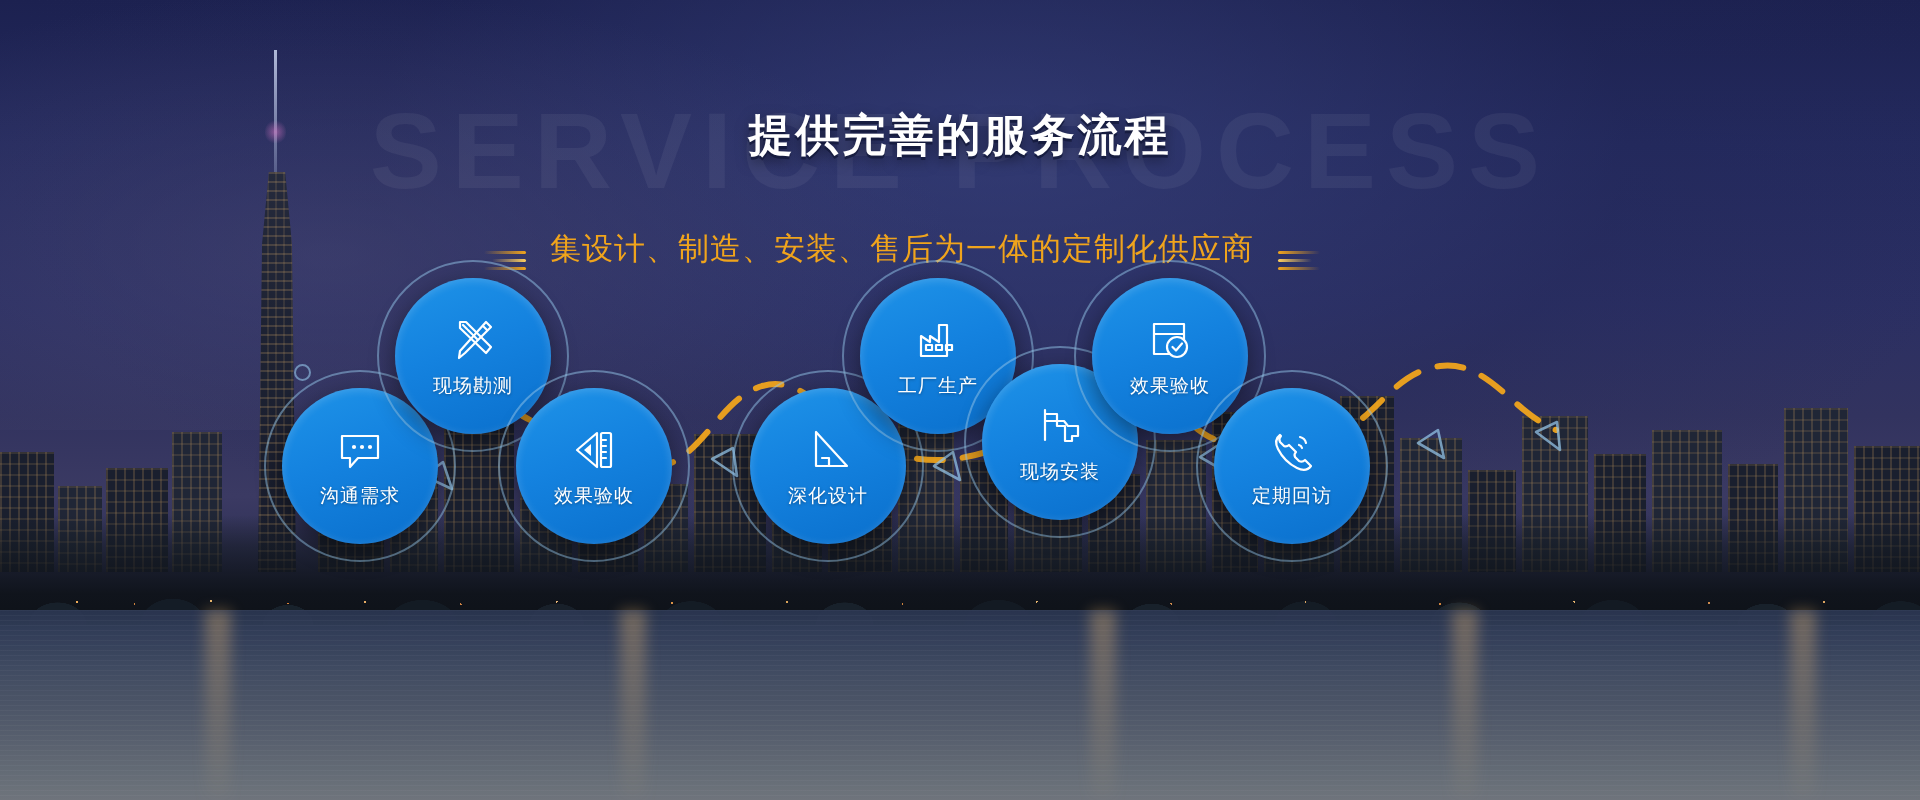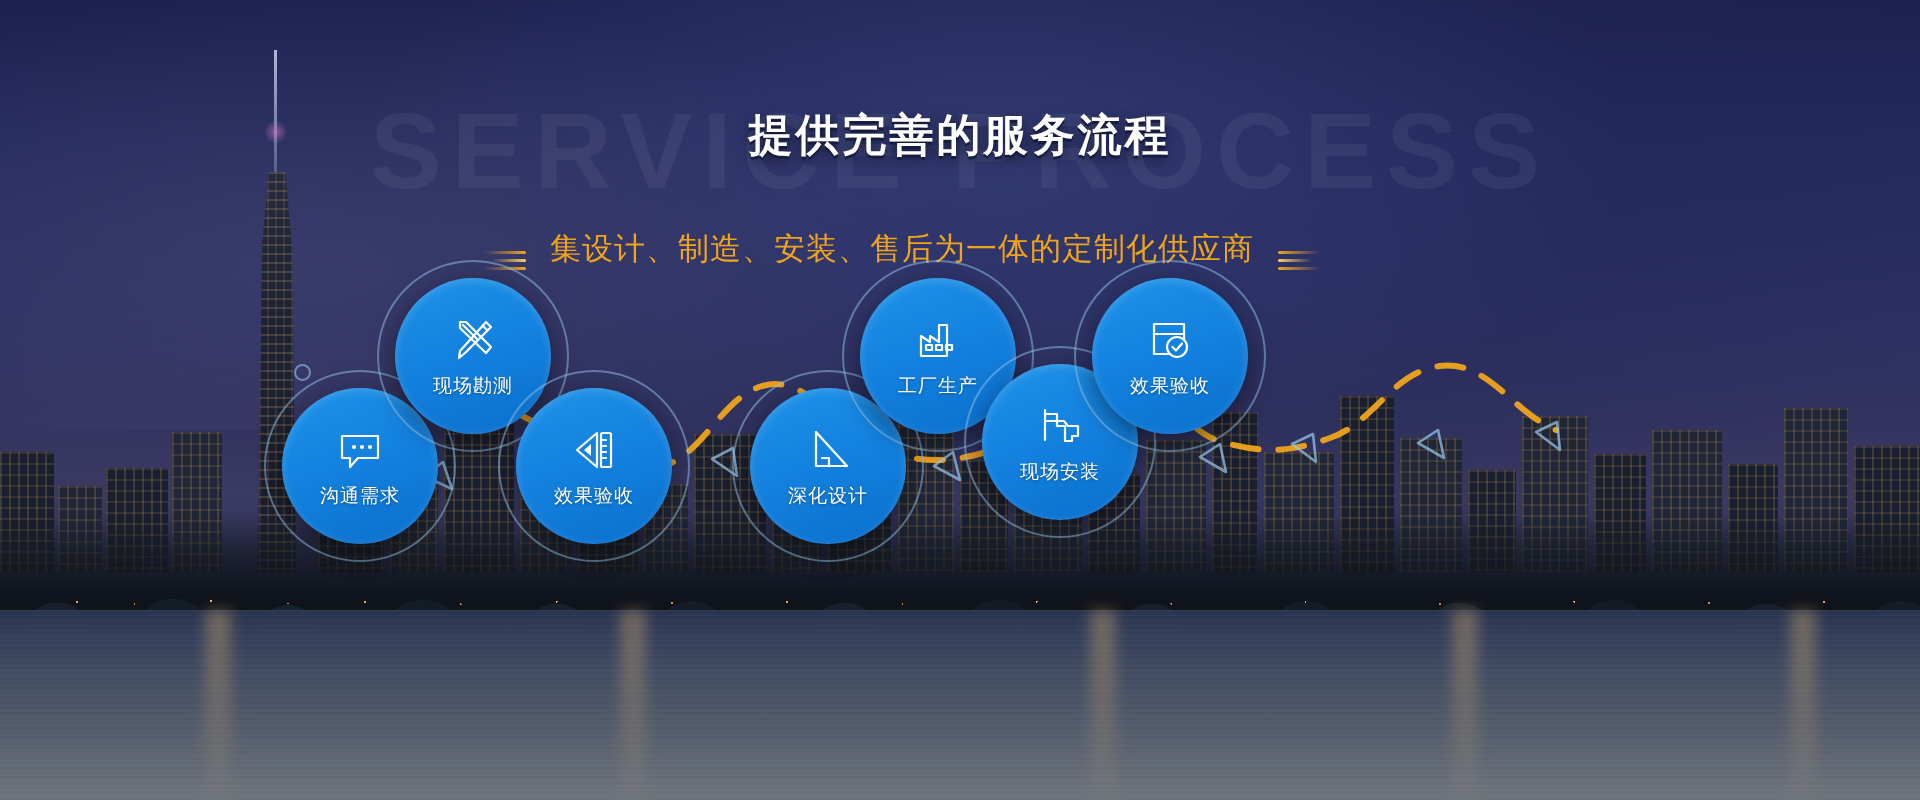--- a/index.html
+++ b/index.html
@@ -321,14 +321,27 @@
           <path d="M10 20 v20 h16"></path>
           <path d="M40 20 v6"></path>
           <circle cx="33" cy="33" r="10"></circle>
           <path d="M28.5 33 l3.5 3.5 6-7"></path>
         </svg>
       </span>
       <span class="lbl">效果验收</span>
     </div>
   </div>
 
+  <div class="node" style="left:1214px;top:388px;">
+    <div class="ring"></div>
+    <div class="disc">
+      <span class="ico">
+        <svg viewBox="0 0 52 52" fill="none" stroke="#ffffff" stroke-width="2.2" stroke-linecap="round" stroke-linejoin="round">
+          <path d="M14 11 c-4 3 -5 8 -2 14 c4 8 11 15 19 19 c6 3 11 2 14 -2 l-6 -6 c-2 2 -4 2 -6 1 l-4 -4 c-1 -2 -1 -3 1 -5 l-7 -7 c-2 2 -3 2 -5 1 l-4 -4 c-1 -2 -1 -4 1 -6 Z"></path>
+          <path d="M34 13 a8 8 0 0 1 6 6"></path>
+          <path d="M33 21 a4.5 4.5 0 0 1 3 3"></path>
+        </svg>
+      </span>
+      <span class="lbl">定期回访</span>
+    </div>
+  </div>
 
 </div>
 
 </body></html>

